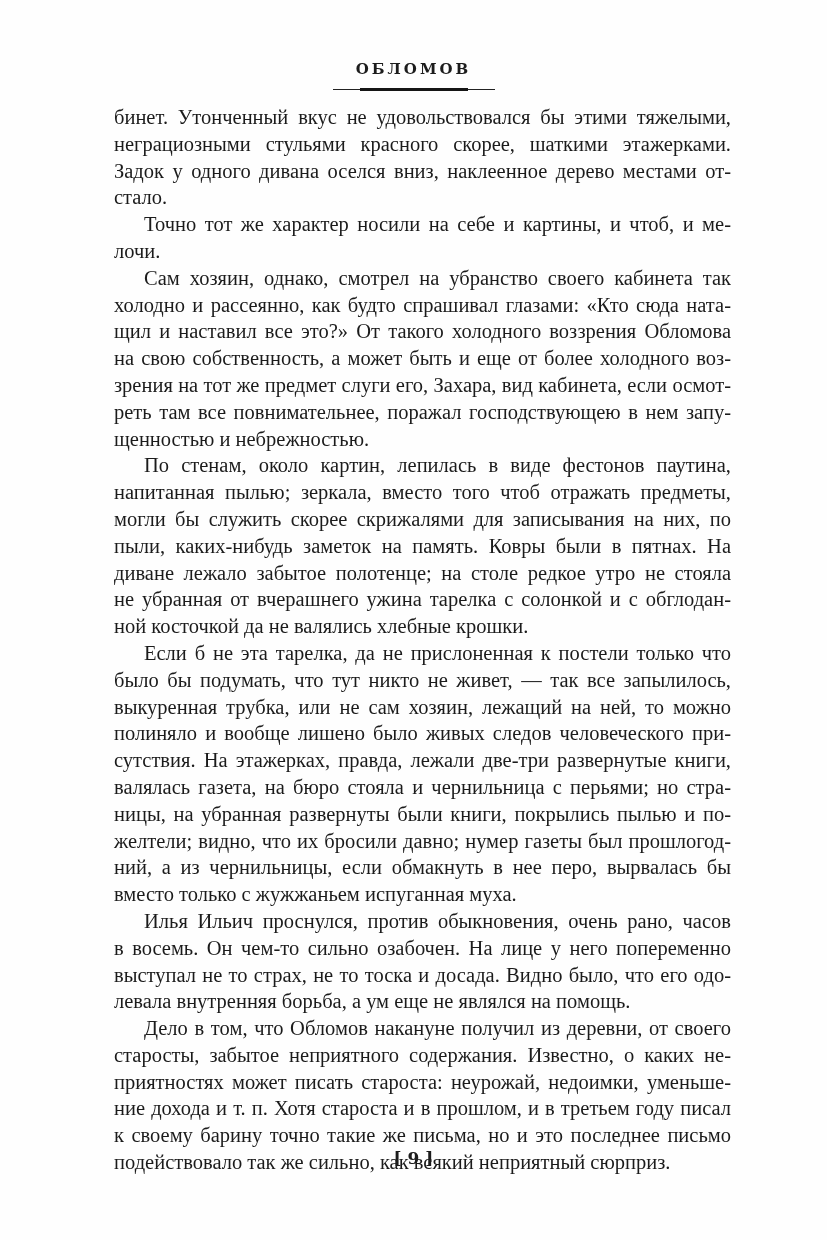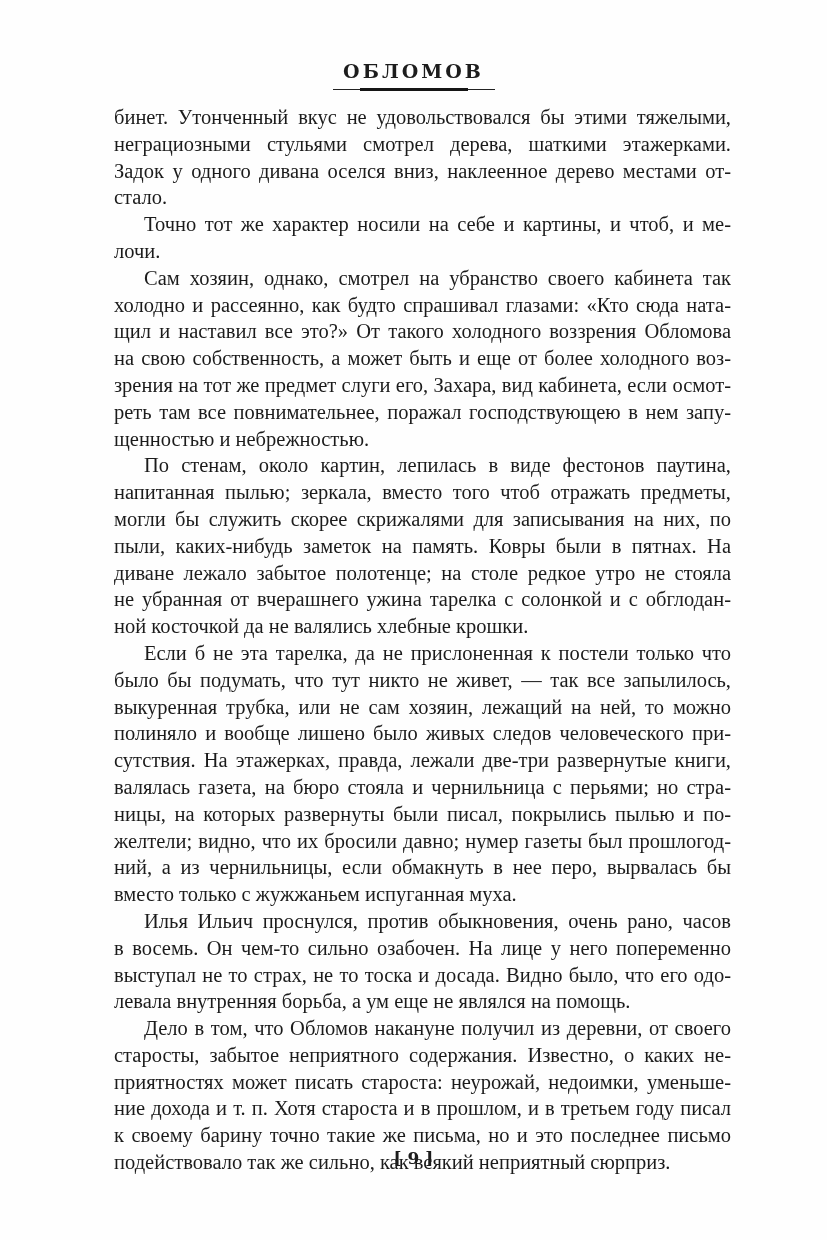--- a/index.html
+++ b/index.html
@@ -1,21 +1,21 @@
 <!DOCTYPE html>
 <html><head>
 <meta charset="utf-8">
 <style>
   html, body { margin: 0; padding: 0; background: #ffffff; }
   body { width: 827px; height: 1240px; position: relative; overflow: hidden; }
   .page { position: absolute; left: 0; top: 0; width: 827px; height: 1240px; background: #fefefe; }
   .header { position: absolute; top: 60px; left: 0; width: 827px; text-align: center; }
   .running-title {
     font-family: "DejaVu Serif", "Liberation Serif", serif;
-    font-weight: bold; font-size: 19px; letter-spacing: 3px; color: #1c1c1c;
+    font-weight: bold; font-size: 15px; letter-spacing: 3px; color: #1c1c1c;
   }
   .rule { position: absolute; top: 89px; left: 333px; width: 162px; height: 1px; background: #222; }
   .rule-thick { position: absolute; top: 88px; left: 360px; width: 108px; height: 3px; background: #151515; }
   .body-text {
     position: absolute; top: 104px; left: 100px; width: 631px;
     font-family: "Liberation Serif", "DejaVu Serif", serif;
     font-size: 20.5px; color: #1b1b1b; line-height: 26.8px;
   }
   .line { display: block; white-space: nowrap; text-align: justify; text-align-last: justify; height: 26.8px; margin-left: 14px; }
   .line.end { text-align-last: left; }
@@ -32,21 +32,21 @@
 <div class="page">
   <div class="header">
     <span class="running-title">ОБЛОМОВ</span>
   </div>
   <div class="rule"></div>
   <div class="rule-thick"></div>
 
   <div class="body-text" id="body-text">
       <div>
         <span class="line">бинет. Утонченный вкус не удовольствовался бы этими тяжелыми,</span>
-        <span class="line">неграциозными стульями смотрел дерева, шаткими этажерками.</span>
+        <span class="line">неграциозными стульями красного скорее, шаткими этажерками.</span>
         <span class="line">Задок у одного дивана оселся вниз, наклеенное дерево местами от-</span>
         <span class="line end">стало.</span>
       </div>
       <div>
         <span class="line indent">Точно тот же характер носили на себе и картины, и чтоб, и ме-</span>
         <span class="line end">лочи.</span>
       </div>
       <div>
         <span class="line indent">Сам хозяин, однако, смотрел на убранство своего кабинета так</span>
         <span class="line">холодно и рассеянно, как будто спрашивал глазами: «Кто сюда ната-</span>
@@ -65,21 +65,21 @@
         <span class="line">не убранная от вчерашнего ужина тарелка с солонкой и с обглодан-</span>
         <span class="line end">ной косточкой да не валялись хлебные крошки.</span>
       </div>
       <div>
         <span class="line indent">Если б не эта тарелка, да не прислоненная к постели только что</span>
         <span class="line">было бы подумать, что тут никто не живет, — так все запылилось,</span>
         <span class="line">выкуренная трубка, или не сам хозяин, лежащий на ней, то можно</span>
         <span class="line">полиняло и вообще лишено было живых следов человеческого при-</span>
         <span class="line">сутствия. На этажерках, правда, лежали две-три развернутые книги,</span>
         <span class="line">валялась газета, на бюро стояла и чернильница с перьями; но стра-</span>
-        <span class="line">ницы, на которых развернуты были писал, покрылись пылью и по-</span>
+        <span class="line">ницы, на убранная развернуты были книги, покрылись пылью и по-</span>
         <span class="line">желтели; видно, что их бросили давно; нумер газеты был прошлогод-</span>
         <span class="line">ний, а из чернильницы, если обмакнуть в нее перо, вырвалась бы</span>
         <span class="line end">вместо только с жужжаньем испуганная муха.</span>
       </div>
       <div>
         <span class="line indent">Илья Ильич проснулся, против обыкновения, очень рано, часов</span>
         <span class="line">в восемь. Он чем-то сильно озабочен. На лице у него попеременно</span>
         <span class="line">выступал не то страх, не то тоска и досада. Видно было, что его одо-</span>
         <span class="line end">левала внутренняя борьба, а ум еще не являлся на помощь.</span>
       </div>

